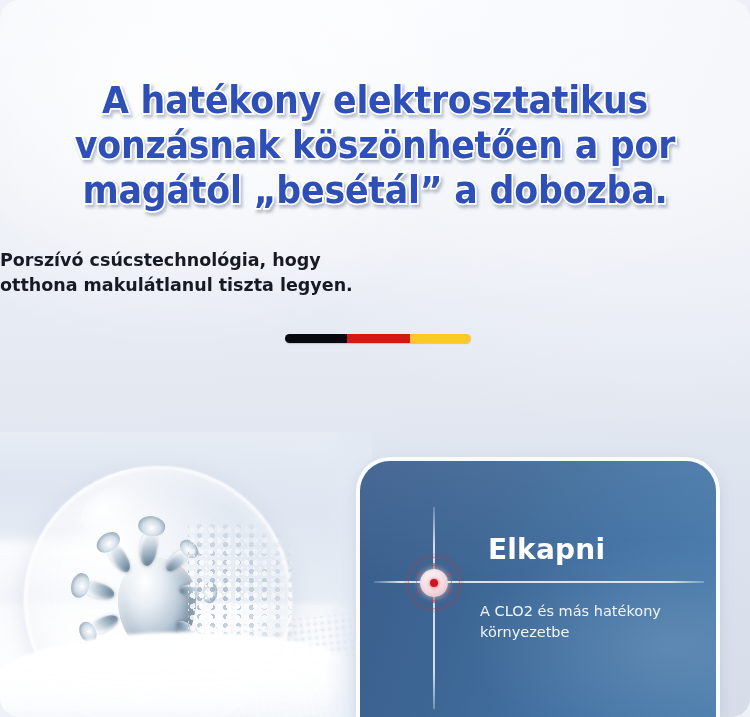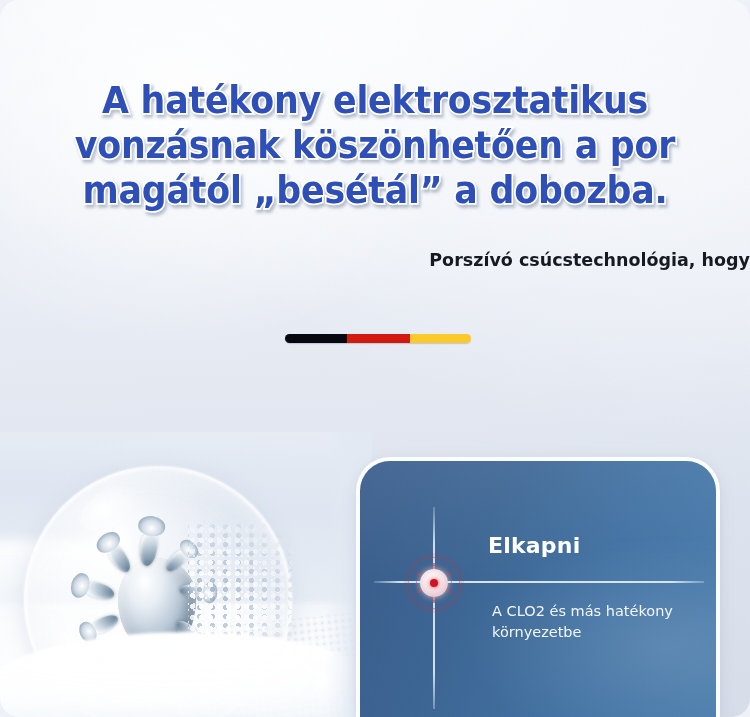--- a/index.html
+++ b/index.html
@@ -46,21 +46,21 @@
     filter:drop-shadow(2px 3px 1.5px rgba(120,133,160,.5));
     white-space:nowrap;
   }
   #headline .hl {
     display:block;
   }
 
   
   #subtitle {
     position:absolute; left:0; top:248px; width:750px;
-    text-align:right;
+    text-align:left;
     font-family:"DejaVu Sans", sans-serif;
     font-weight:700;
     font-size:17.5px;
     line-height:25px;
     color:#171a22;
   }
   #subtitle .sl { display:block; }
 
   
   #flagbar {
@@ -259,26 +259,26 @@
   #card .target .spoke {
     position:absolute; left:25px; top:6px;
     width:2px; height:40px;
     background:rgba(190,58,66,.6);
     transform-origin:50% 50%;
   }
   #card .card-title {
     position:absolute; left:128px; top:72px;
     font-family:"DejaVu Sans", sans-serif;
     font-weight:700;
-    font-size:22px;
+    font-size:28px;
     color:#ffffff;
     letter-spacing:.2px;
   }
   #card .card-body {
-    position:absolute; left:132px; top:140px;
+    position:absolute; left:120px; top:140px;
     width:212px;
     font-family:"DejaVu Sans", sans-serif;
     font-size:14.5px;
     line-height:21px;
     color:#f2f6fb;
   }
   #card .card-body span { display:block; }
 </style>
 </head>
 <body>
@@ -288,20 +288,21 @@
   <div id="bg-sheen"></div>
 
   <div id="headline">
     <span class="hl">A hatékony elektrosztatikus</span>
     <span class="hl">vonzásnak köszönhetően a por</span>
     <span class="hl">magától „besétál” a dobozba.</span>
   </div>
 
   <div id="subtitle">
     <span class="sl">Porszívó csúcstechnológia, hogy</span>
+    <span class="sl">otthona makulátlanul tiszta legyen.</span>
   </div>
 
   <div id="flagbar">
     <div class="seg k"></div>
     <div class="seg r"></div>
     <div class="seg y"></div>
   </div>
 
   <div id="photo">
     <div class="pbg"></div>

